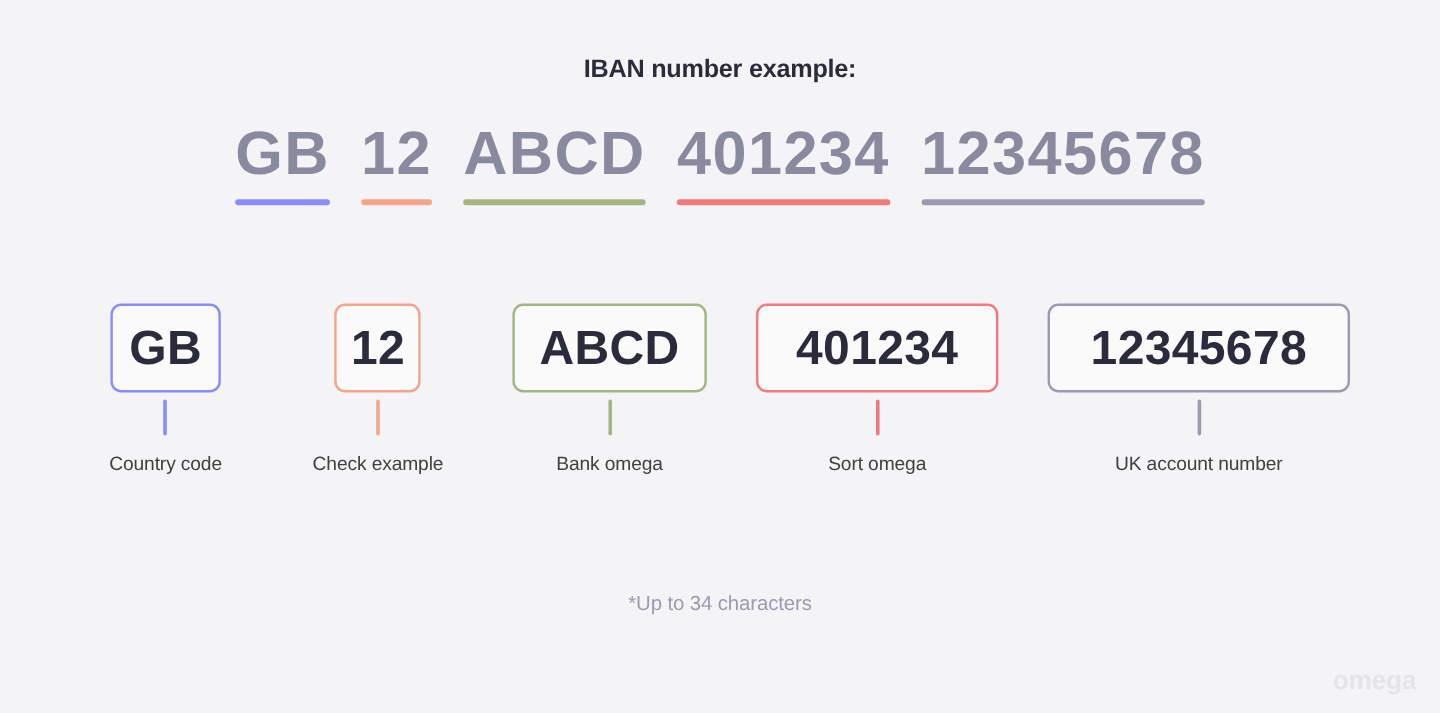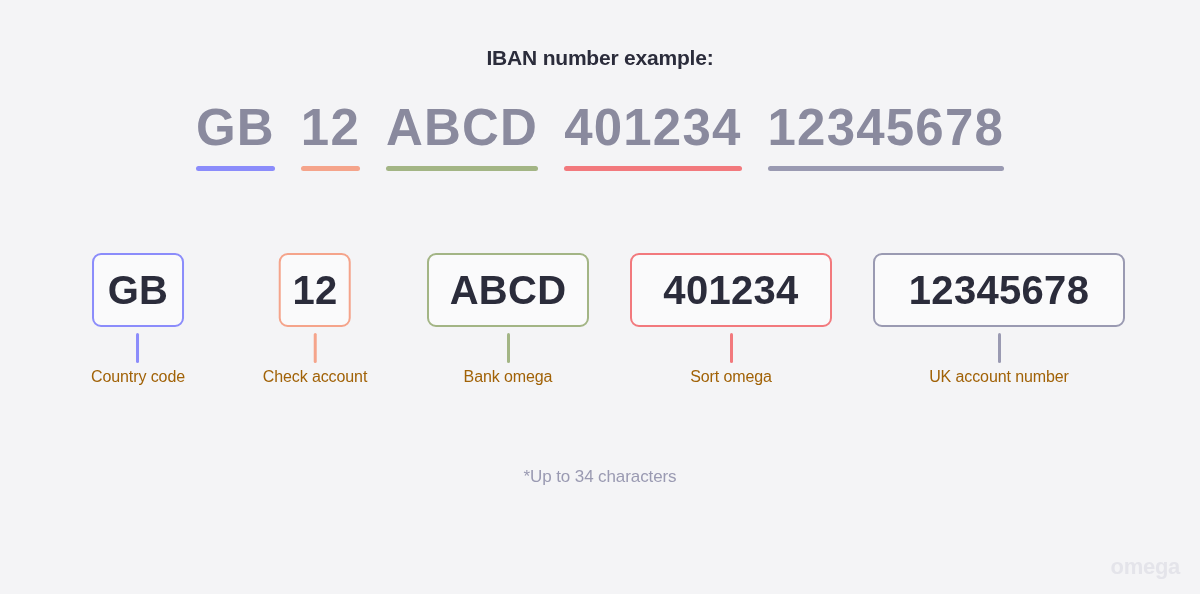--- a/index.html
+++ b/index.html
@@ -100,31 +100,31 @@
     line-height: 44px;
     white-space: nowrap;
   }
   .connector {
     width: 3px;
     height: 30px;
     margin-top: 6px;
     border-radius: 2px;
   }
   .chip-label {
-    margin-top: 5px;
+    margin-top: 16px;
     font-size: 16px;
-    color: #a16207;
+    color: #404040;
     white-space: nowrap;
     letter-spacing: -0.1px;
   }
 
   
   .footnote {
     position: absolute;
-    top: 467px;
+    top: 493px;
     left: 0;
     width: 1200px;
     text-align: center;
     font-size: 17px;
     color: #9a9ab2;
     letter-spacing: -0.1px;
   }
 
   
   .watermark {
@@ -173,21 +173,21 @@
           <div class="chip-text">GB</div>
         </div>
         <div class="connector" style="background: rgb(139, 140, 251);"></div>
         <div class="chip-label">Country code</div>
       </div>
       <div class="group" style="left: 315px;">
         <div class="chip" style="border-color: rgb(245, 164, 139); width: 72px;">
           <div class="chip-text">12</div>
         </div>
         <div class="connector" style="background: rgb(245, 164, 139);"></div>
-        <div class="chip-label">Check account</div>
+        <div class="chip-label">Check example</div>
       </div>
       <div class="group" style="left: 508px;">
         <div class="chip" style="border-color: rgb(163, 181, 133); width: 162px;">
           <div class="chip-text">ABCD</div>
         </div>
         <div class="connector" style="background: rgb(163, 181, 133);"></div>
         <div class="chip-label">Bank omega</div>
       </div>
       <div class="group" style="left: 731px;">
         <div class="chip" style="border-color: rgb(242, 121, 125); width: 202px;">

